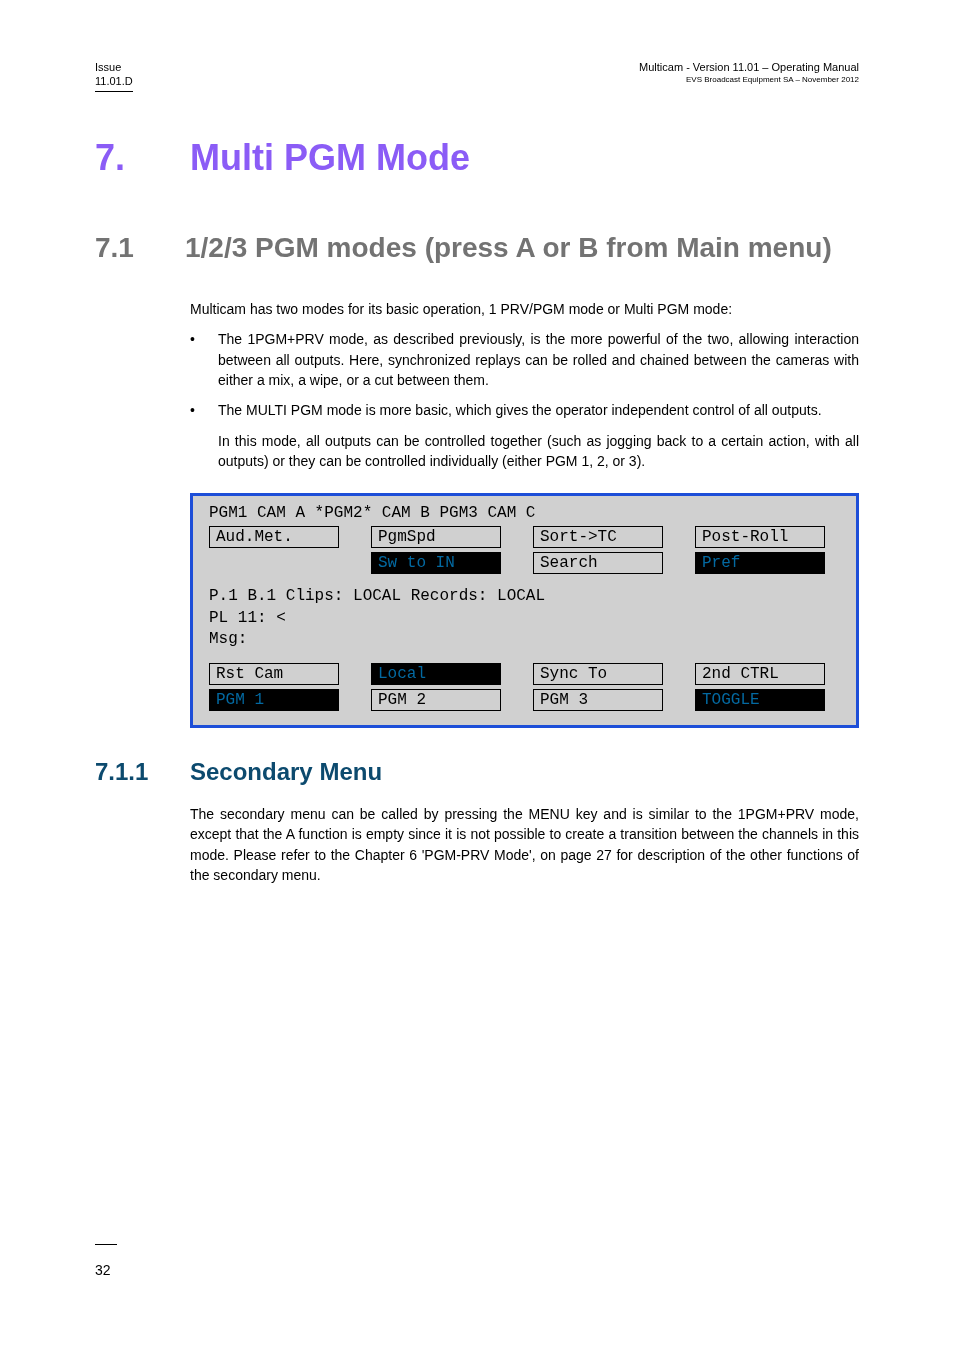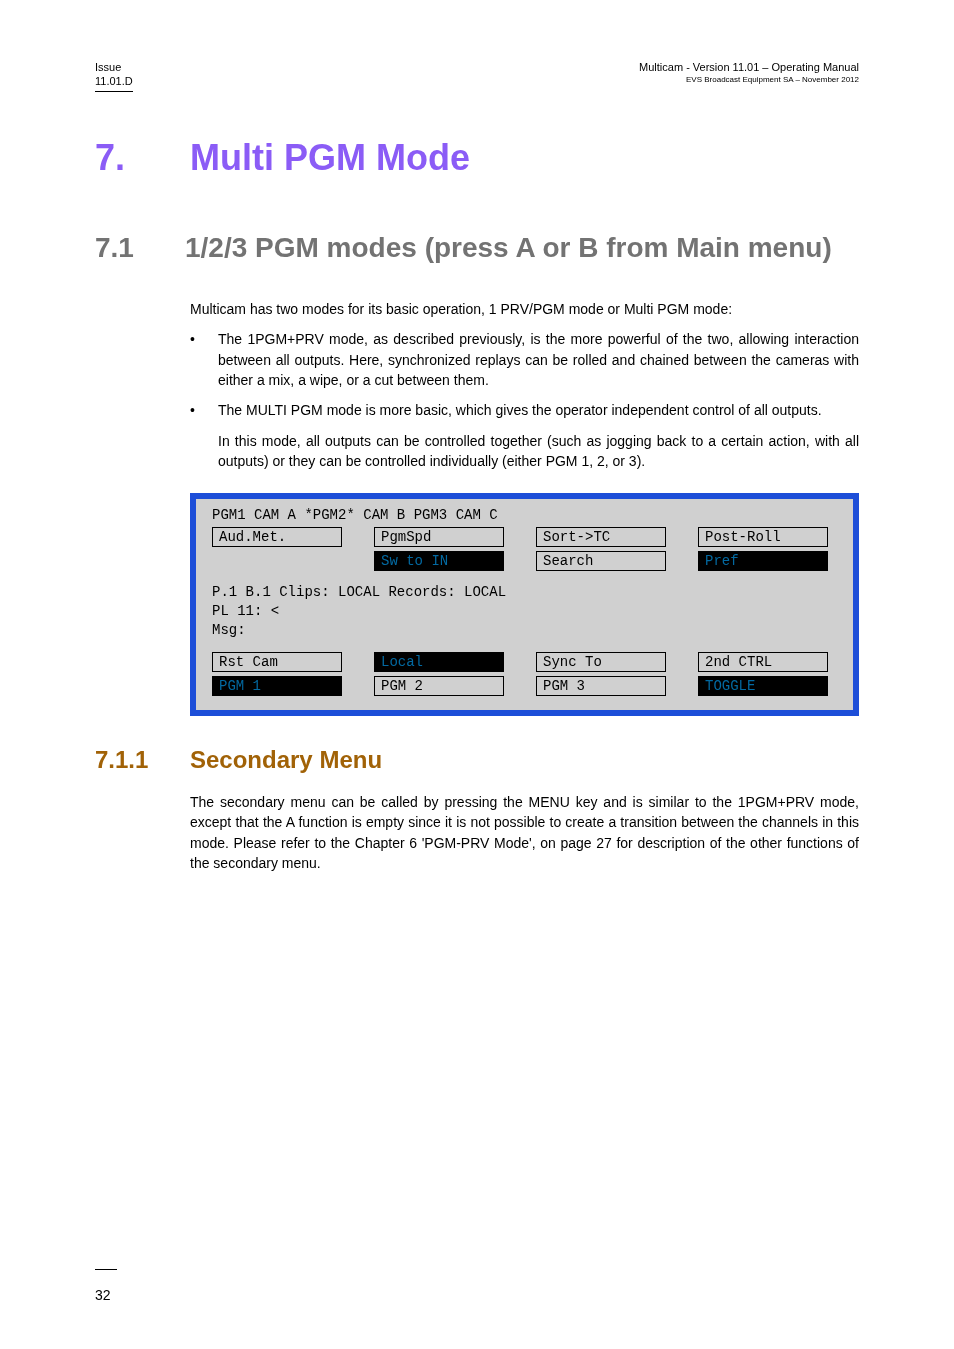--- a/index.html
+++ b/index.html
@@ -49,53 +49,53 @@
       display: flex;
       font-size: 14px;
       line-height: 1.45;
       text-align: justify;
       margin-bottom: 10px;
     }
     .bullet .dot { width: 28px; flex-shrink: 0; font-size: 14px; }
     .bullet .txt { flex: 1; }
     .bullet-sub { margin-left: 28px; font-size: 14px; line-height: 1.45; text-align: justify; margin-bottom: 7px; }
     .h3 {
-      color: #a16207;
+      color: #0c4a6e;
       font-size: 24px;
       font-weight: bold;
       margin-top: 30px;
       margin-bottom: 18px;
     }
     .h3-num { display: inline-block; width: 95px; }
     strong { font-weight: normal; }
 
     .terminal {
-      border: 6px solid #1d4ed8;
+      border: 3px solid #1d4ed8;
       background: #d0d0d0;
       font-family: "Courier New", monospace;
-      font-size: 14px;
+      font-size: 16px;
       padding: 8px 10px 10px 10px;
       margin-top: 22px;
       margin-bottom: 22px;
     }
     .term-header { margin-bottom: 4px; padding-left: 6px; }
     .term-row { display: flex; gap: 32px; margin-bottom: 4px; padding-left: 6px; }
     .term-btn {
       border: 1px solid #000;
       background: #d0d0d0;
       padding: 1px 6px;
       width: 130px;
       white-space: nowrap;
     }
     .term-btn.inv { background: #000; color: #0369a1; }
     .term-btn.blank { border: none; }
     .term-mid { margin: 12px 0 12px 6px; line-height: 1.35; }
     .page-num {
       position: absolute;
-      bottom: 46px;
+      bottom: 71px;
       left: 95px;
       font-size: 14px;
       border-top: 1px solid #000;
       padding-top: 17px;
       width: 22px;
       text-align: left;
     }
   </style>
 </head>
 <body>

